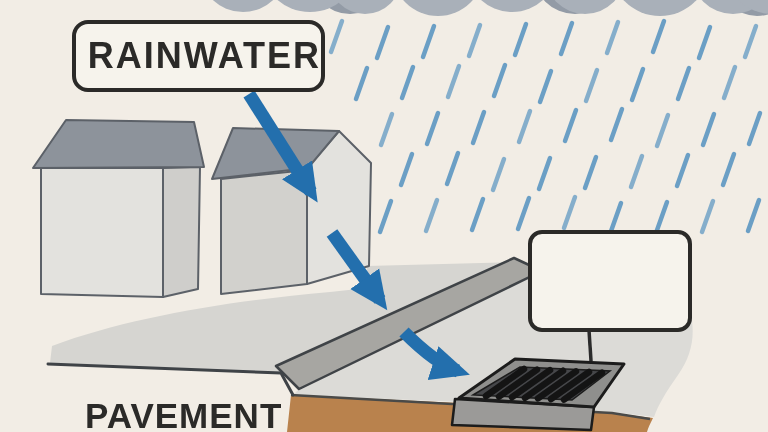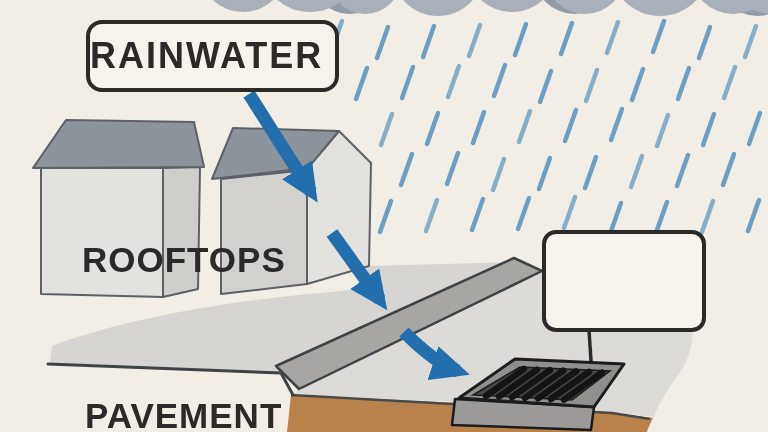--- a/index.html
+++ b/index.html
@@ -3,25 +3,25 @@
 <meta charset="utf-8">
 <style>
   html,body{margin:0;padding:0;background:#888;}
   .stage{
     position:relative;width:768px;height:432px;overflow:hidden;
     background:var(--c-background,#f2ede5);
     font-family:"Liberation Sans", sans-serif;
   }
   .stage svg{position:absolute;left:0;top:0;}
   .callout{
-    position:absolute;display:flex;align-items:center;justify-content:flex-start;
+    position:absolute;display:flex;align-items:center;justify-content:flex-end;
     background:var(--c-label_fill,#f6f3ec);
     border:4px solid var(--c-label_border,#2b2a28);
     border-radius:16px;color:var(--c-text,#2b2a28);
-    font-weight:700;text-align:center;box-sizing:border-box;margin-left:14px;
+    font-weight:700;text-align:center;box-sizing:border-box;
   }
   .callout-rainwater{left:72px;top:20px;width:253px;height:72px;font-size:36px;letter-spacing:2px;}
   .callout-storm{left:528px;top:230px;width:164px;height:102px;font-size:29px;line-height:36px;letter-spacing:2px;border-radius:14px;}
   .ground-label{
     position:absolute;color:var(--c-text,#2b2a28);font-weight:700;
     font-size:35px;letter-spacing:1px;white-space:nowrap;
   }
   .label-rooftops{left:82px;top:240px;}
   .label-pavement{left:85px;top:396px;}
 </style>
@@ -153,16 +153,15 @@
 
   <div class="callout callout-rainwater">
     <span>RAINWATER</span>
   </div>
 
   <div class="callout callout-storm">
     <div>
     </div>
   </div>
 
-  <div class="ground-label label-rooftops">ROOFTOPS</div>
 
   <div class="ground-label label-pavement">PAVEMENT</div>
 </div>
 
 </body></html>

